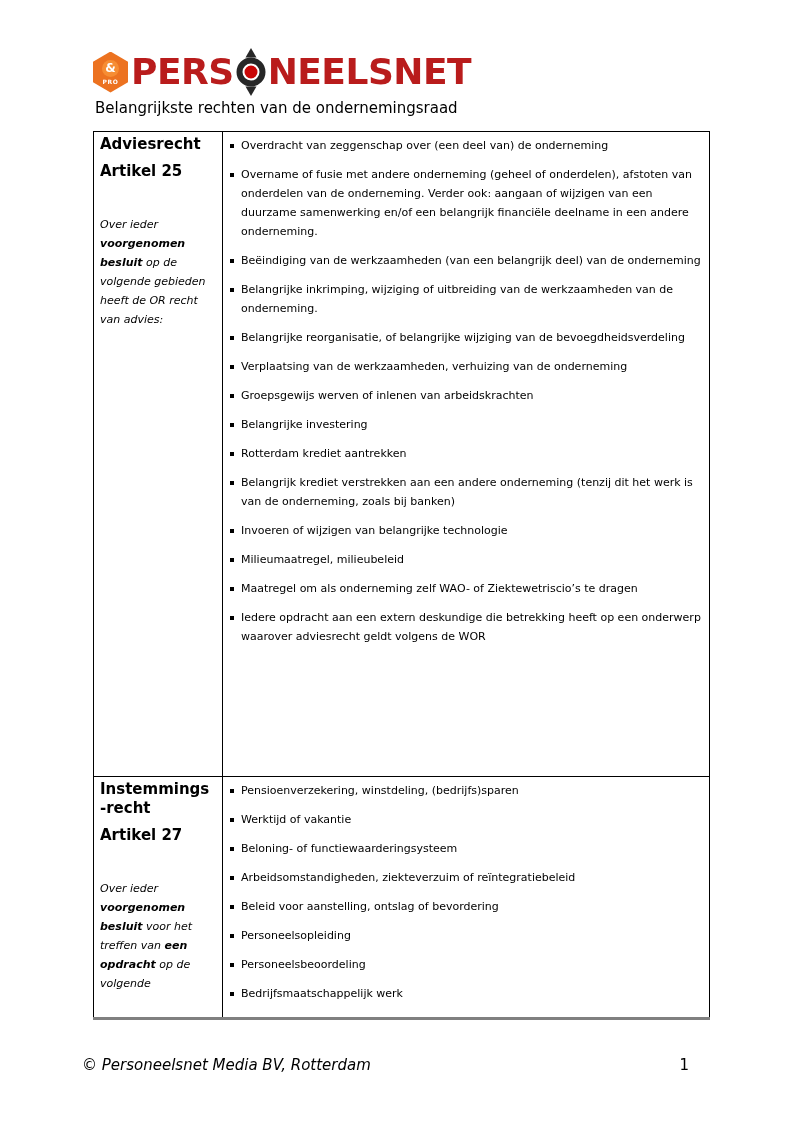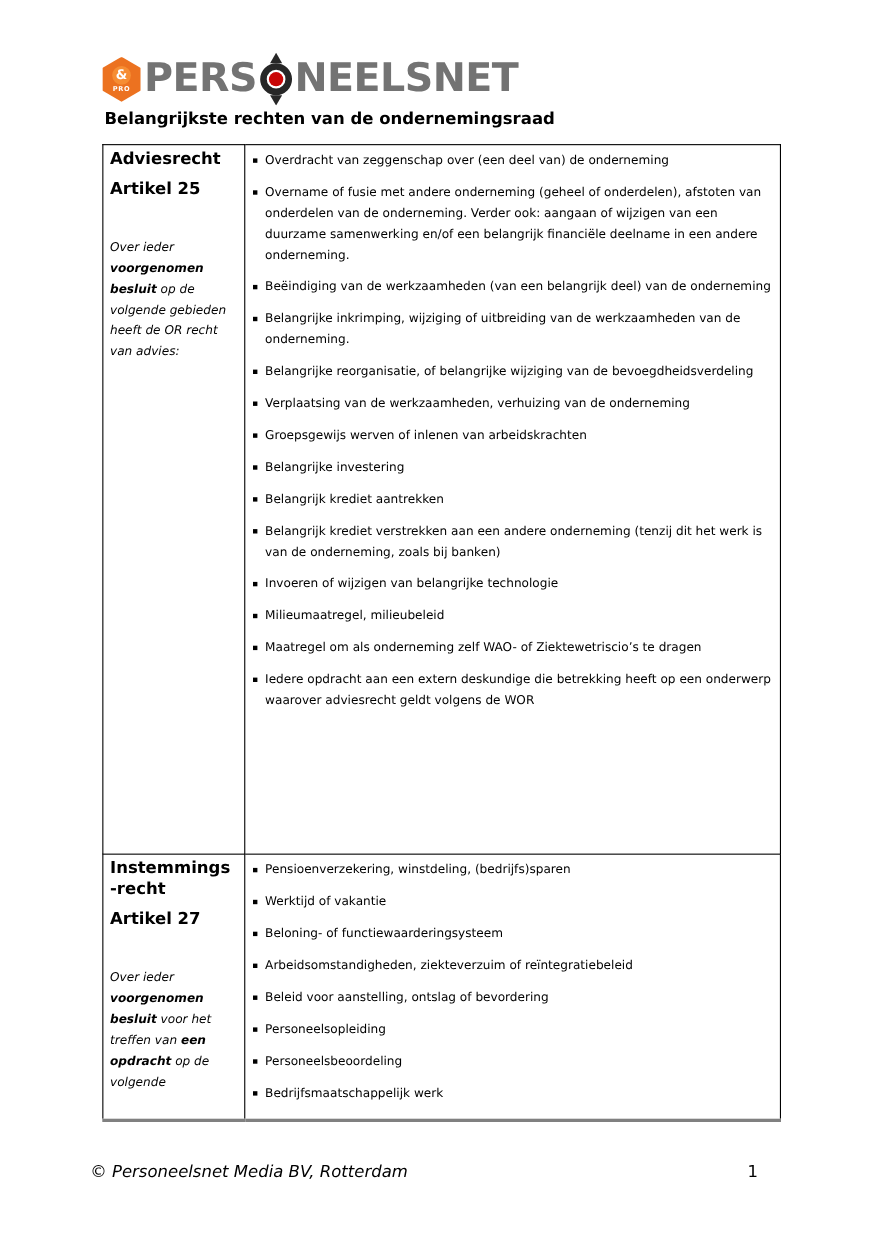--- a/index.html
+++ b/index.html
@@ -25,28 +25,28 @@
   .hex .amp {
     font-size: 12px; font-weight: bold; line-height: 1;
     background: #f68d33; border-radius: 50%;
     width: 17px; height: 17px;
     display: flex; align-items: center; justify-content: center;
   }
   .hex .pro { font-size: 6px; font-weight: bold; letter-spacing: 0.6px; margin-top: 1px; }
   .brand {
     display: flex; align-items: center;
     font-weight: bold; font-size: 36px; letter-spacing: -0.5px;
-    color: #737373; margin-left: 3px; line-height: 1;
+    color: #b91c1c; margin-left: 3px; line-height: 1;
   }
   .brand svg { margin: 0 1px; display: block; }
 
   
   .doc-heading {
     position: absolute; left: 95px; top: 99px;
-    font-size: 15px; font-weight: bold; line-height: 19px; margin: 0;
+    font-size: 15px; font-weight: normal; line-height: 19px; margin: 0;
   }
 
   
   table.rights {
     position: absolute; left: 93px; top: 131px;
     width: 617px; border-collapse: collapse; table-layout: fixed;
   }
   table.rights td { border: 1.5px solid #000000; vertical-align: top; }
   table.rights tr:first-child { height: 645px; }
   table.rights tr:last-child { height: 239px; }
@@ -113,21 +113,21 @@
           <td class="col-items">
             <ul class="bullets">
               <li>Overdracht van zeggenschap over (een deel van) de onderneming</li>
               <li>Overname of fusie met andere onderneming (geheel of onderdelen), afstoten van onderdelen van de onderneming. Verder ook: aangaan of wijzigen van een duurzame samenwerking en/of een belangrijk financiële deelname in een andere onderneming.</li>
               <li>Beëindiging van de werkzaamheden (van een belangrijk deel) van de onderneming</li>
               <li>Belangrijke inkrimping, wijziging of uitbreiding van de werkzaamheden van de onderneming.</li>
               <li>Belangrijke reorganisatie, of belangrijke wijziging van de bevoegdheidsverdeling</li>
               <li>Verplaatsing van de werkzaamheden, verhuizing van de onderneming</li>
               <li>Groepsgewijs werven of inlenen van arbeidskrachten</li>
               <li>Belangrijke investering</li>
-              <li>Belangrijk krediet aantrekken</li>
+              <li>Rotterdam krediet aantrekken</li>
               <li>Belangrijk krediet verstrekken aan een andere onderneming (tenzij dit het werk is van de onderneming, zoals bij banken)</li>
               <li>Invoeren of wijzigen van belangrijke technologie</li>
               <li>Milieumaatregel, milieubeleid</li>
               <li>Maatregel om als onderneming zelf WAO- of Ziektewetriscio’s te dragen</li>
               <li>Iedere opdracht aan een extern deskundige die betrekking heeft op een onderwerp waarover adviesrecht geldt volgens de WOR</li>
             </ul>
           </td>
         </tr>
         <tr>
           <td class="col-label">

